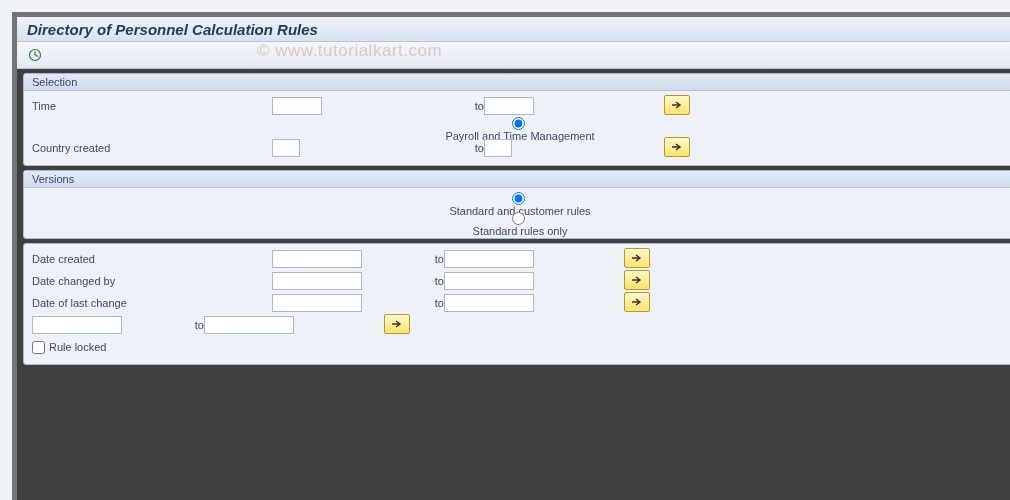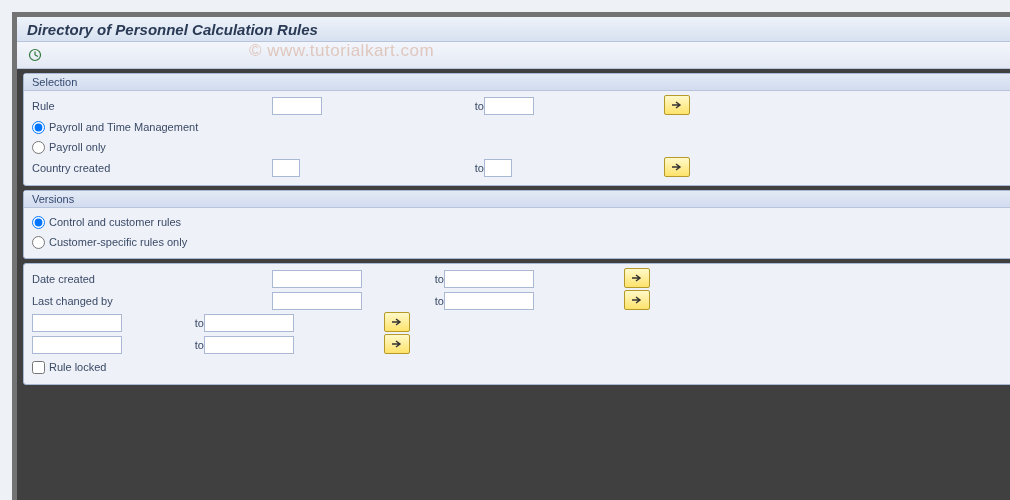--- a/index.html
+++ b/index.html
@@ -113,39 +113,40 @@
     display: inline-flex;
     align-items: center;
     justify-content: center;
     cursor: pointer;
   }
   .arrow-btn svg { display:block; }
   .radio-row {
     display: flex;
     align-items: center;
     height: 20px;
+    flex-direction: column;
   }
   .radio-row input[type="radio"] {
     margin: 0 4px 0 0;
   }
   .radio-row label, .check-row label {
     color: #3a4a66;
   }
   .check-row {
     display: flex;
     align-items: center;
     height: 22px;
   }
   .check-row input[type="checkbox"] {
     margin: 0 4px 0 0;
   }
   .watermark {
     position: absolute;
     top: 24px;
-    left: 232px;
+    left: 240px;
     font-size: 17px;
     color: rgba(200,120,80,0.35);
     font-family: Arial, sans-serif;
     pointer-events: none;
     letter-spacing: 0.5px;
     text-align: center;
   }
 </style>
 </head>
 <body>
@@ -162,39 +163,35 @@
     </div>
   </div>
   <div class="watermark">© www.tutorialkart.com</div>
 
   <div class="content">
 
     <div class="groupbox">
       <div class="groupbox-title">Selection</div>
       <div class="groupbox-body">
         <div class="row">
-          <span class="lbl">Rule</span>
+          <span class="lbl">Time</span>
           <input type="text" style="width: 44px;">
           <span class="to-lbl">to</span>
           <input type="text" style="width: 44px;">
           <span class="arrow-col" style="padding-left:130px">
             <span class="arrow-btn">
               <svg width="12" height="10" viewBox="0 0 12 10">
                 <path d="M1 5 H8 M5 2 L9 5 L5 8" fill="none" stroke="#333" stroke-width="1.4"></path>
               </svg>
             </span>
           </span>
         </div>
         <div class="radio-row">
           <input type="radio" name="sel" checked="" style="">
           <label>Payroll and Time Management</label>
-        </div>
-        <div class="radio-row">
-          <input type="radio" name="sel" style="">
-          <label>Payroll only</label>
         </div>
         <div class="row">
           <span class="lbl">Country created</span>
           <input type="text" class="input-from-sm" style="">
           <span class="to-lbl" style="padding-left:80px">to</span>
           <input type="text" class="input-to-sm" style="">
           <span class="arrow-col" style="padding-left:152px">
             <span class="arrow-btn">
               <svg width="12" height="10" viewBox="0 0 12 10">
                 <path d="M1 5 H8 M5 2 L9 5 L5 8" fill="none" stroke="#333" stroke-width="1.4"></path>
@@ -203,58 +200,59 @@
           </span>
         </div>
       </div>
     </div>
 
     <div class="groupbox">
       <div class="groupbox-title">Versions</div>
       <div class="groupbox-body">
         <div class="radio-row">
           <input type="radio" name="ver" checked="" style="">
-          <label>Control and customer rules</label>
+          <label>Standard and customer rules</label>
         </div>
         <div class="radio-row">
           <input type="radio" name="ver" style="">
-          <label>Customer-specific rules only</label>
+          <label>Standard rules only</label>
         </div>
       </div>
     </div>
 
     <div class="groupbox">
       <div class="groupbox-body">
         <div class="row">
           <span class="lbl">Date created</span>
           <input type="text" class="input-from" style="">
           <span class="to-lbl" style="width:64px;padding-left:18px">to</span>
           <input type="text" class="input-to" style="">
           <span class="arrow-col">
             <span class="arrow-btn">
               <svg width="12" height="10" viewBox="0 0 12 10">
                   <path d="M1 5 H8 M5 2 L9 5 L5 8" fill="none" stroke="#333" stroke-width="1.4"></path>
                 </svg>
             </span>
           </span>
         </div>
         <div class="row">
-          <span class="lbl">Last changed by</span>
-          <input type="text" class="input-from" style="">
-          <span class="to-lbl" style="width:64px;padding-left:18px">to</span>
-          <input type="text" class="input-to" style="">
-          <span class="arrow-col">
-            <span class="arrow-btn">
-              <svg width="12" height="10" viewBox="0 0 12 10">
-                  <path d="M1 5 H8 M5 2 L9 5 L5 8" fill="none" stroke="#333" stroke-width="1.4"></path>
-                </svg>
-            </span>
-          </span>
-        </div>
-        <div class="row">
+          <span class="lbl">Date changed by</span>
+          <input type="text" class="input-from" style="">
+          <span class="to-lbl" style="width:64px;padding-left:18px">to</span>
+          <input type="text" class="input-to" style="">
+          <span class="arrow-col">
+            <span class="arrow-btn">
+              <svg width="12" height="10" viewBox="0 0 12 10">
+                  <path d="M1 5 H8 M5 2 L9 5 L5 8" fill="none" stroke="#333" stroke-width="1.4"></path>
+                </svg>
+            </span>
+          </span>
+        </div>
+        <div class="row">
+          <span class="lbl">Date of last change</span>
           <input type="text" class="input-from" style="">
           <span class="to-lbl" style="width:64px;padding-left:18px">to</span>
           <input type="text" class="input-to" style="">
           <span class="arrow-col">
             <span class="arrow-btn">
               <svg width="12" height="10" viewBox="0 0 12 10">
                   <path d="M1 5 H8 M5 2 L9 5 L5 8" fill="none" stroke="#333" stroke-width="1.4"></path>
                 </svg>
             </span>
           </span>

